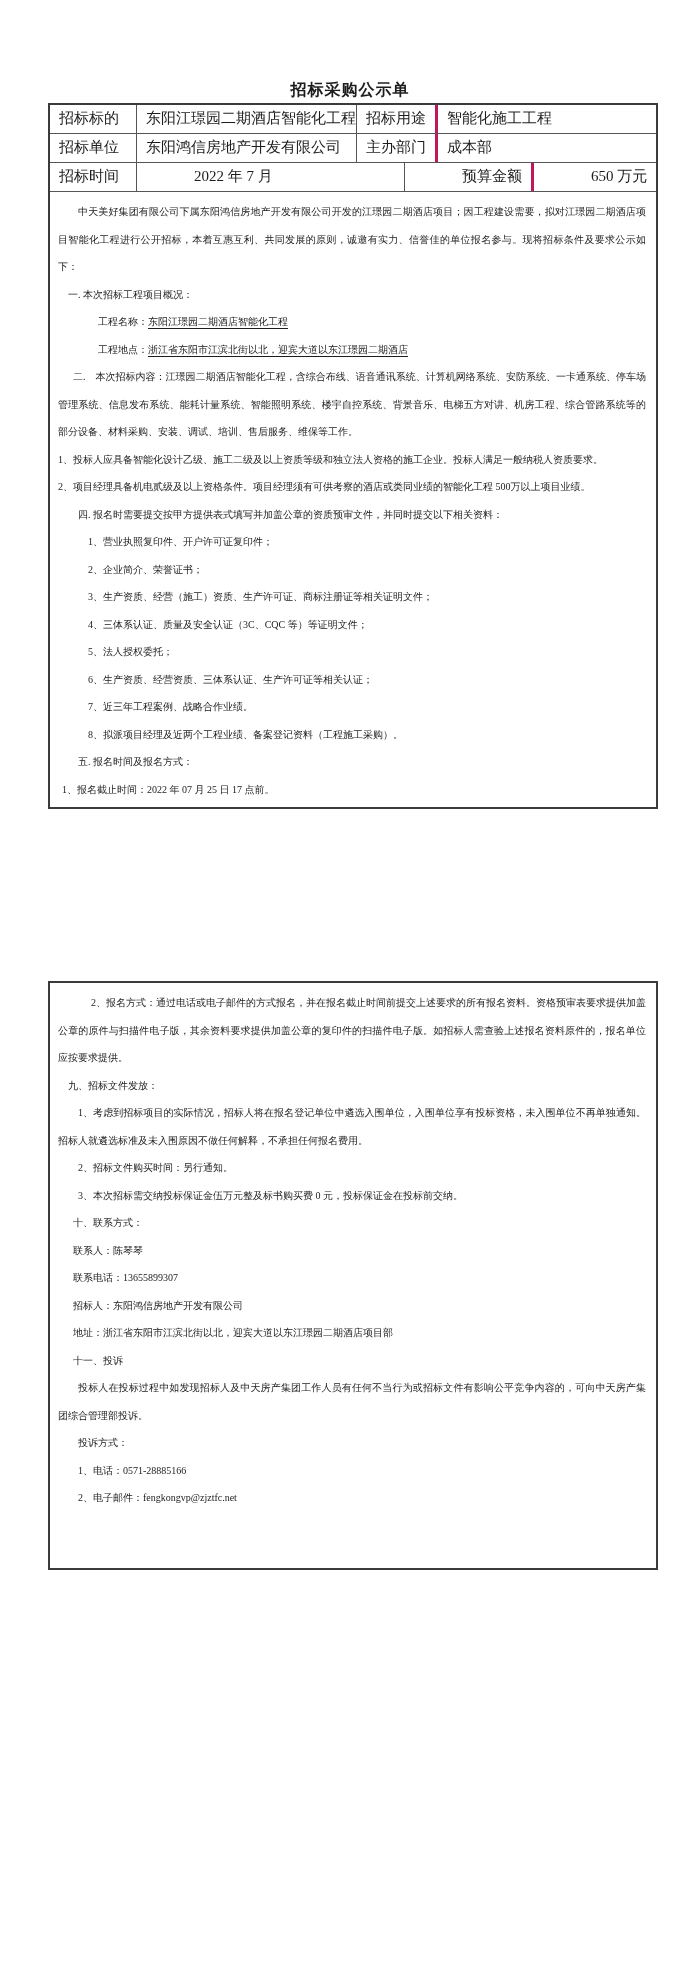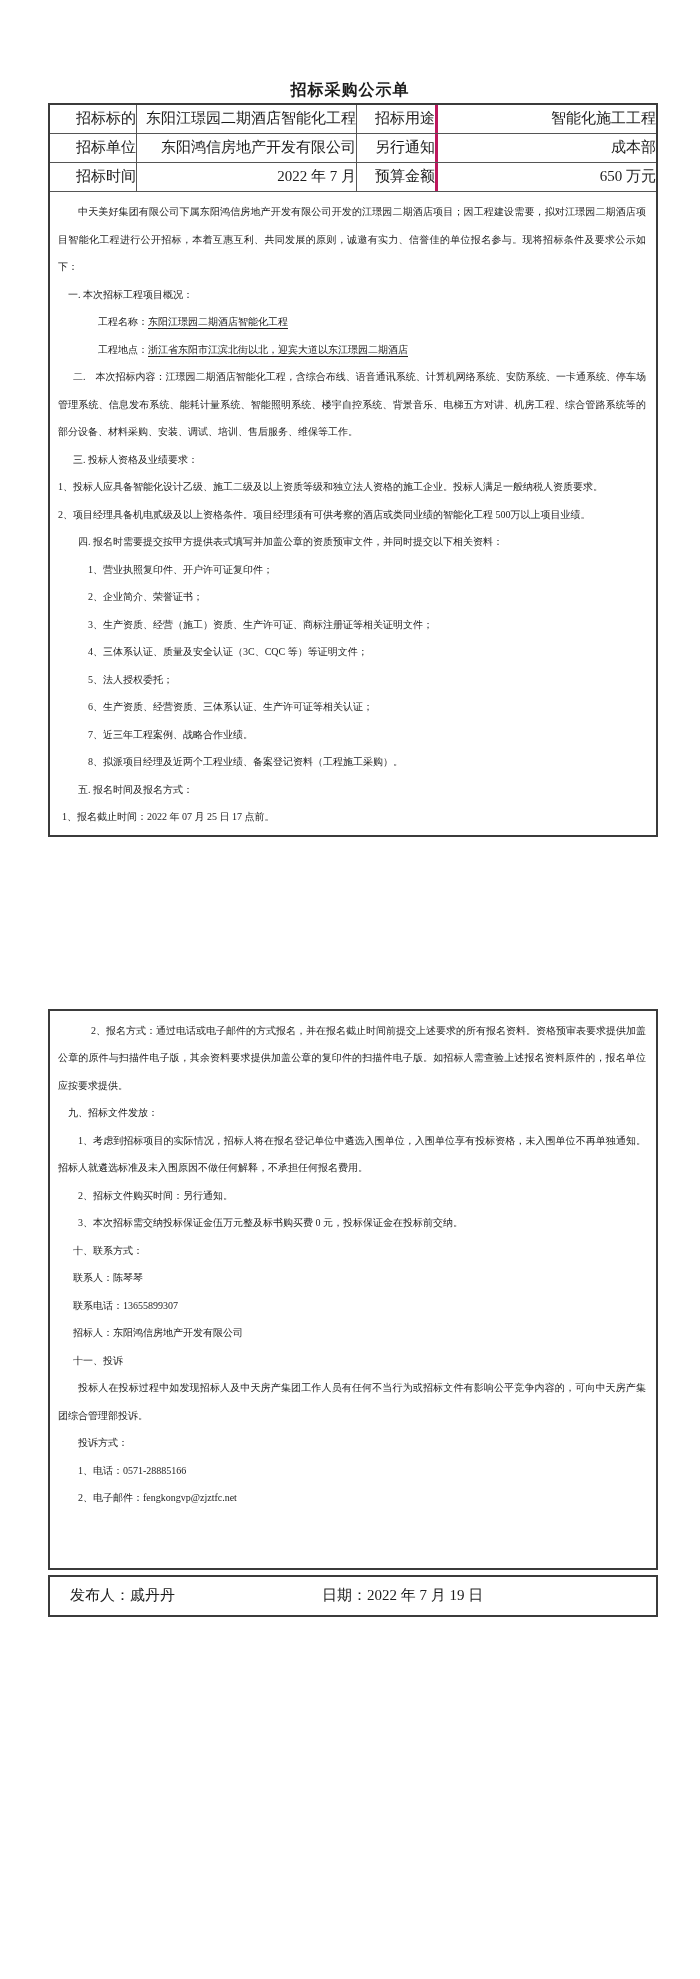--- a/index.html
+++ b/index.html
@@ -21,26 +21,26 @@
     letter-spacing: 1px;
     height: 103px;
   }
   .content-col { margin-left: 48px; width: 610px; }
   .box {
     border: 2px solid #3b3b3b;
     background: #fff;
   }
   
   .info-row { display: flex; border-bottom: 1px solid #555; }
-  .info-row:last-child { border-bottom: 1px solid #555; }
+  .info-row:last-child { border-bottom: 1px solid #555; gap: 48px; }
   .info-cell {
     height: 28px; line-height: 27px;
     font-size: 15px;
     padding-left: 9px;
-    white-space: nowrap; overflow: hidden; text-align: right;
+    white-space: nowrap; overflow: hidden;
   }
   .c1 { width: 87px; border-right: 1px solid #555; }
   .c2 { width: 220px; border-right: 1px solid #555; }
   .c3 { width: 81px; border-right: 3px solid #be185d; }
   .c4 { flex: 1; }
   
   .body-text {
     padding: 6px 10px 4px 8px;
     font-size: 10px;
     line-height: 27.5px;
@@ -83,38 +83,37 @@
       <div>
         <div class="info-row">
           <div class="info-cell c1">招标标的</div>
           <div class="info-cell c2">东阳江璟园二期酒店智能化工程</div>
           <div class="info-cell c3">招标用途</div>
           <div class="info-cell c4">智能化施工工程</div>
         </div>
         <div class="info-row">
           <div class="info-cell c1">招标单位</div>
           <div class="info-cell c2">东阳鸿信房地产开发有限公司</div>
-          <div class="info-cell c3">另行通知</div>
+          <div class="info-cell c3">主办部门</div>
           <div class="info-cell c4">成本部</div>
         </div>
         <div class="info-row">
           <div class="info-cell c1">招标时间</div>
           <div class="info-cell c2">2022 年 7 月</div>
           <div class="info-cell c3">预算金额</div>
           <div class="info-cell c4">650 万元</div>
         </div>
       </div>
 
       <div class="body-text">
         <p class="ti-2">中天美好集团有限公司下属东阳鸿信房地产开发有限公司开发的江璟园二期酒店项目；因工程建设需要，拟对江璟园二期酒店项目智能化工程进行公开招标，本着互惠互利、共同发展的原则，诚邀有实力、信誉佳的单位报名参与。现将招标条件及要求公示如下：</p>
         <p class="ti-1">一. 本次招标工程项目概况：</p>
         <p class="ti-4"><span>工程名称：</span><span class="u">东阳江璟园二期酒店智能化工程</span></p>
         <p class="ti-4"><span>工程地点：</span><span class="u">浙江省东阳市江滨北街以北，迎宾大道以东江璟园二期酒店</span></p>
         <p class="ti-15">二.　本次招标内容：江璟园二期酒店智能化工程，含综合布线、语音通讯系统、计算机网络系统、安防系统、一卡通系统、停车场管理系统、信息发布系统、能耗计量系统、智能照明系统、楼宇自控系统、背景音乐、电梯五方对讲、机房工程、综合管路系统等的部分设备、材料采购、安装、调试、培训、售后服务、维保等工作。</p>
-        <p class="ti-15">三. 投标人资格及业绩要求：</p>
         <p>1、投标人应具备智能化设计乙级、施工二级及以上资质等级和独立法人资格的施工企业。投标人满足一般纳税人资质要求。</p>
         <p>2、项目经理具备机电贰级及以上资格条件。项目经理须有可供考察的酒店或类同业绩的智能化工程 500万以上项目业绩。</p>
         <p class="ti-2">四. 报名时需要提交按甲方提供表式填写并加盖公章的资质预审文件，并同时提交以下相关资料：</p>
         <p class="ti-3">1、营业执照复印件、开户许可证复印件；</p>
         <p class="ti-3">2、企业简介、荣誉证书；</p>
         <p class="ti-3">3、生产资质、经营（施工）资质、生产许可证、商标注册证等相关证明文件；</p>
         <p class="ti-3">4、三体系认证、质量及安全认证（3C、CQC 等）等证明文件；</p>
         <p class="ti-3">5、法人授权委托；</p>
         <p class="ti-3">6、生产资质、经营资质、三体系认证、生产许可证等相关认证；</p>
         <p class="ti-3">7、近三年工程案例、战略合作业绩。</p>
@@ -130,29 +129,26 @@
       <div class="body-text box2-pad">
         <p class="ti-35">2、报名方式：通过电话或电子邮件的方式报名，并在报名截止时间前提交上述要求的所有报名资料。资格预审表要求提供加盖公章的原件与扫描件电子版，其余资料要求提供加盖公章的复印件的扫描件电子版。如招标人需查验上述报名资料原件的，报名单位应按要求提供。</p>
         <p class="ti-1">九、招标文件发放：</p>
         <p class="ti-2">1、考虑到招标项目的实际情况，招标人将在报名登记单位中遴选入围单位，入围单位享有投标资格，未入围单位不再单独通知。招标人就遴选标准及未入围原因不做任何解释，不承担任何报名费用。</p>
         <p class="ti-2">2、招标文件购买时间：另行通知。</p>
         <p class="ti-2">3、本次招标需交纳投标保证金伍万元整及标书购买费 0 元，投标保证金在投标前交纳。</p>
         <p class="ti-15">十、联系方式：</p>
         <p class="ti-15">联系人：陈琴琴</p>
         <p class="ti-15">联系电话：13655899307</p>
         <p class="ti-15">招标人：东阳鸿信房地产开发有限公司</p>
+        <p class="ti-15">地址：浙江省东阳市江滨北街以北，迎宾大道以东江璟园二期酒店项目部</p>
         <p class="ti-15">十一、投诉</p>
         <p class="ti-2">投标人在投标过程中如发现招标人及中天房产集团工作人员有任何不当行为或招标文件有影响公平竞争内容的，可向中天房产集团综合管理部投诉。</p>
         <p class="ti-2">投诉方式：</p>
         <p class="ti-2">1、电话：0571-28885166</p>
         <p class="ti-2">2、电子邮件：fengkongvp@zjztfc.net</p>
       </div>
     </div>
 
     <div class="small-gap"></div>
 
-    <div class="footer-box">
-      <span class="footer-pub">发布人：戚丹丹</span>
-      <span class="footer-date">日期：2022 年 7 月 19 日</span>
-    </div>
 
   </div>
 </div>
 
 </body></html>

